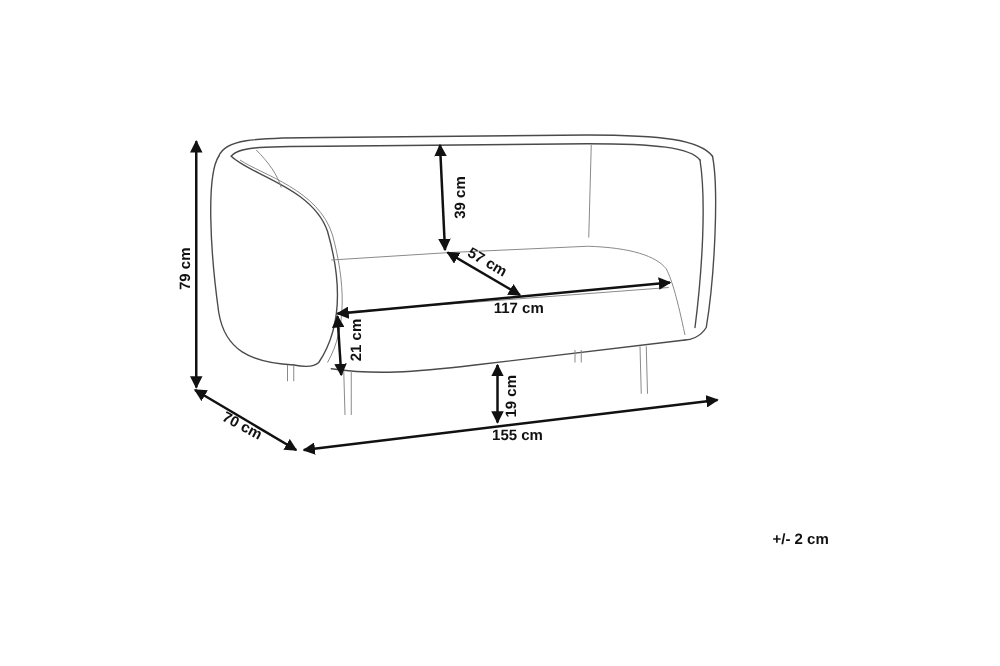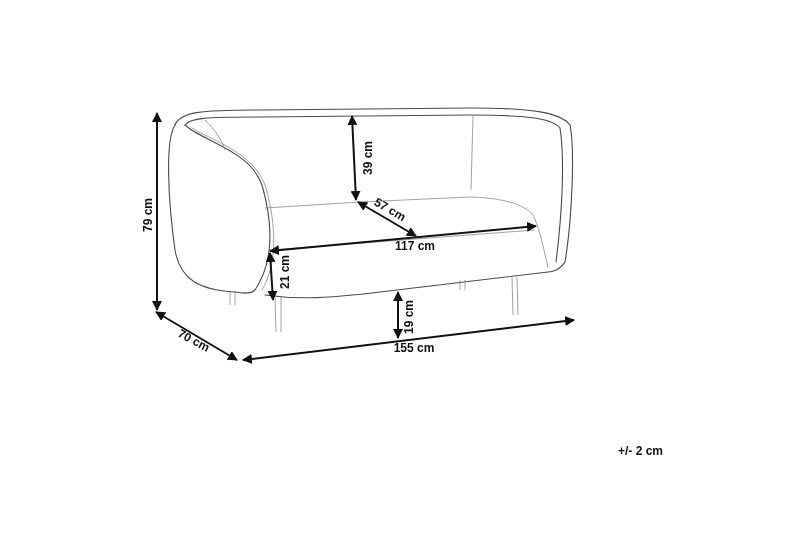--- a/index.html
+++ b/index.html
@@ -3,21 +3,21 @@
   <meta charset="utf-8">
   <style>
     html, body { margin: 0; padding: 0; background: #ffffff; }
     body { width: 800px; height: 533px; position: relative; overflow: hidden;
            font-family: "Liberation Sans", sans-serif; }
     #diagram { position: absolute; left: 0; top: 0; width: 800px; height: 533px; }
     .outline { fill: none; stroke: #4a4a4a; stroke-width: 1.1; stroke-linecap: round; stroke-linejoin: round; }
     .thin { fill: none; stroke: #8a8a8a; stroke-width: 0.8; }
     .dim { stroke: #111; stroke-width: 2; fill: none; }
     .lbl { font-family: "Liberation Sans", sans-serif; font-weight: bold; font-size: 12px; fill: #111; }
-    .tol { position: absolute; left: 618px; top: 444px; font-weight: bold; font-size: 12px; color: #111; }
+    .tol { position: absolute; left: 618px; top: 424px; font-weight: bold; font-size: 12px; color: #111; }
   </style>
 </head>
 <body>
 
 <svg id="diagram" viewBox="0 0 800 533" xmlns="http://www.w3.org/2000/svg">
   <defs>
     <marker id="arr" viewBox="0 0 10 10" refX="9" refY="5" markerWidth="5" markerHeight="5" orient="auto-start-reverse">
       <path d="M0,0 L10,5 L0,10 z" fill="#111"></path>
     </marker>
   </defs>

